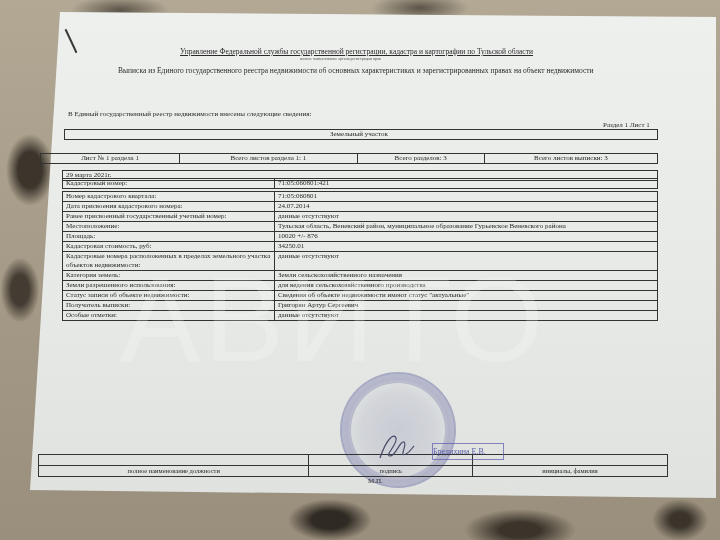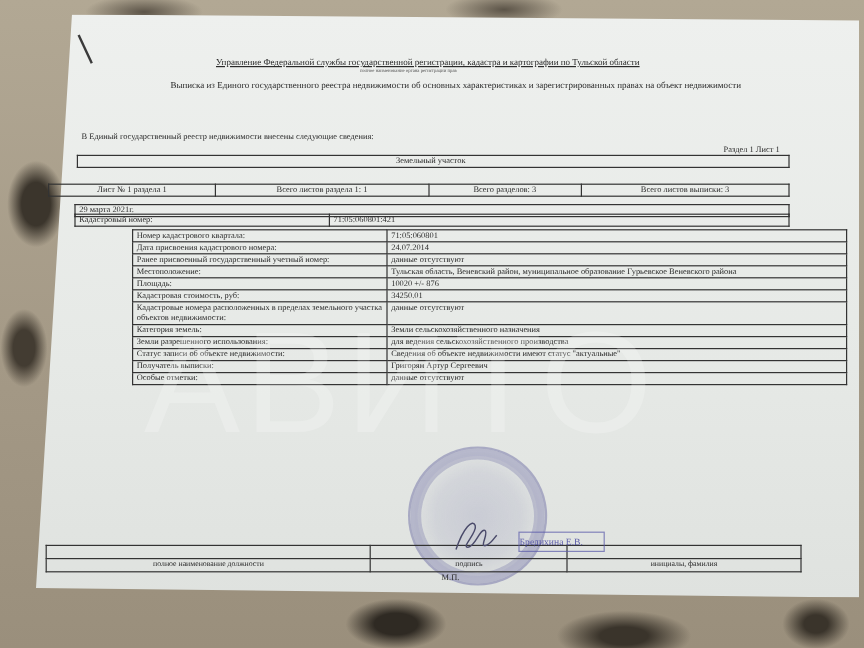--- a/index.html
+++ b/index.html
@@ -28,34 +28,34 @@
     box-shadow:0 2px 6px rgba(0,0,0,.3);
   }
   .tick {
     position:absolute; left:70px; top:28px; width:2px; height:26px;
     background:#3a3a3a; transform:rotate(-25deg);
   }
   .doc { position:absolute; left:0; top:0; width:720px; height:391px; color:#2a2a2a;padding-left:48px; }
   .t { position:absolute; white-space:nowrap; }
   .agency { left:180px; top:47px; font-size:7.5px; text-decoration:underline; }
   .agency-sub { left:300px; top:56px; font-size:4px; color:#555; }
-  .extract-title { left:118px; top:66px; font-size:7.5px;margin-left:24px; }
+  .extract-title { left:118px; top:66px; font-size:7.5px; }
   .section-title { left:253px; top:98px; font-size:7.5px; }
   .intro { left:68px; top:110px; font-size:7px; }
   .section-sheet { left:603px; top:121px; font-size:7px; }
 
   table { border-collapse:collapse; position:absolute; font-size:7px; }
   td { border:1px solid #333; padding:0 3px; height:9px; line-height:9px; vertical-align:top; }
   .hdr { left:64px; top:129px; width:594px; }
   .hdr td { text-align:left; padding-left:265px; }
   .meta { left:40px; top:153px; width:618px; }
   .meta td { text-align:center; }
   .date { left:62px; top:170px; width:596px; }
   .kad { left:62px; top:178px; width:596px; }
-  .props { left:62px; top:191px; width:596px;margin-left:48px; }
+  .props { left:62px; top:191px; width:596px; }
   .props td.k, .kad td.k { width:205px; }
   .props td.v, .kad td.v { }
   .two td { height:18px; line-height:9px; }
 
   .sig { left:38px; top:454px; width:630px; }
   .sig td { height:10px; line-height:10px; text-align:center; font-size:6.5px; }
   .mp { left:368px; top:477px; font-size:7px; }
 
   .stamp {
     position:absolute; left:340px; top:372px; width:112px; height:112px;

